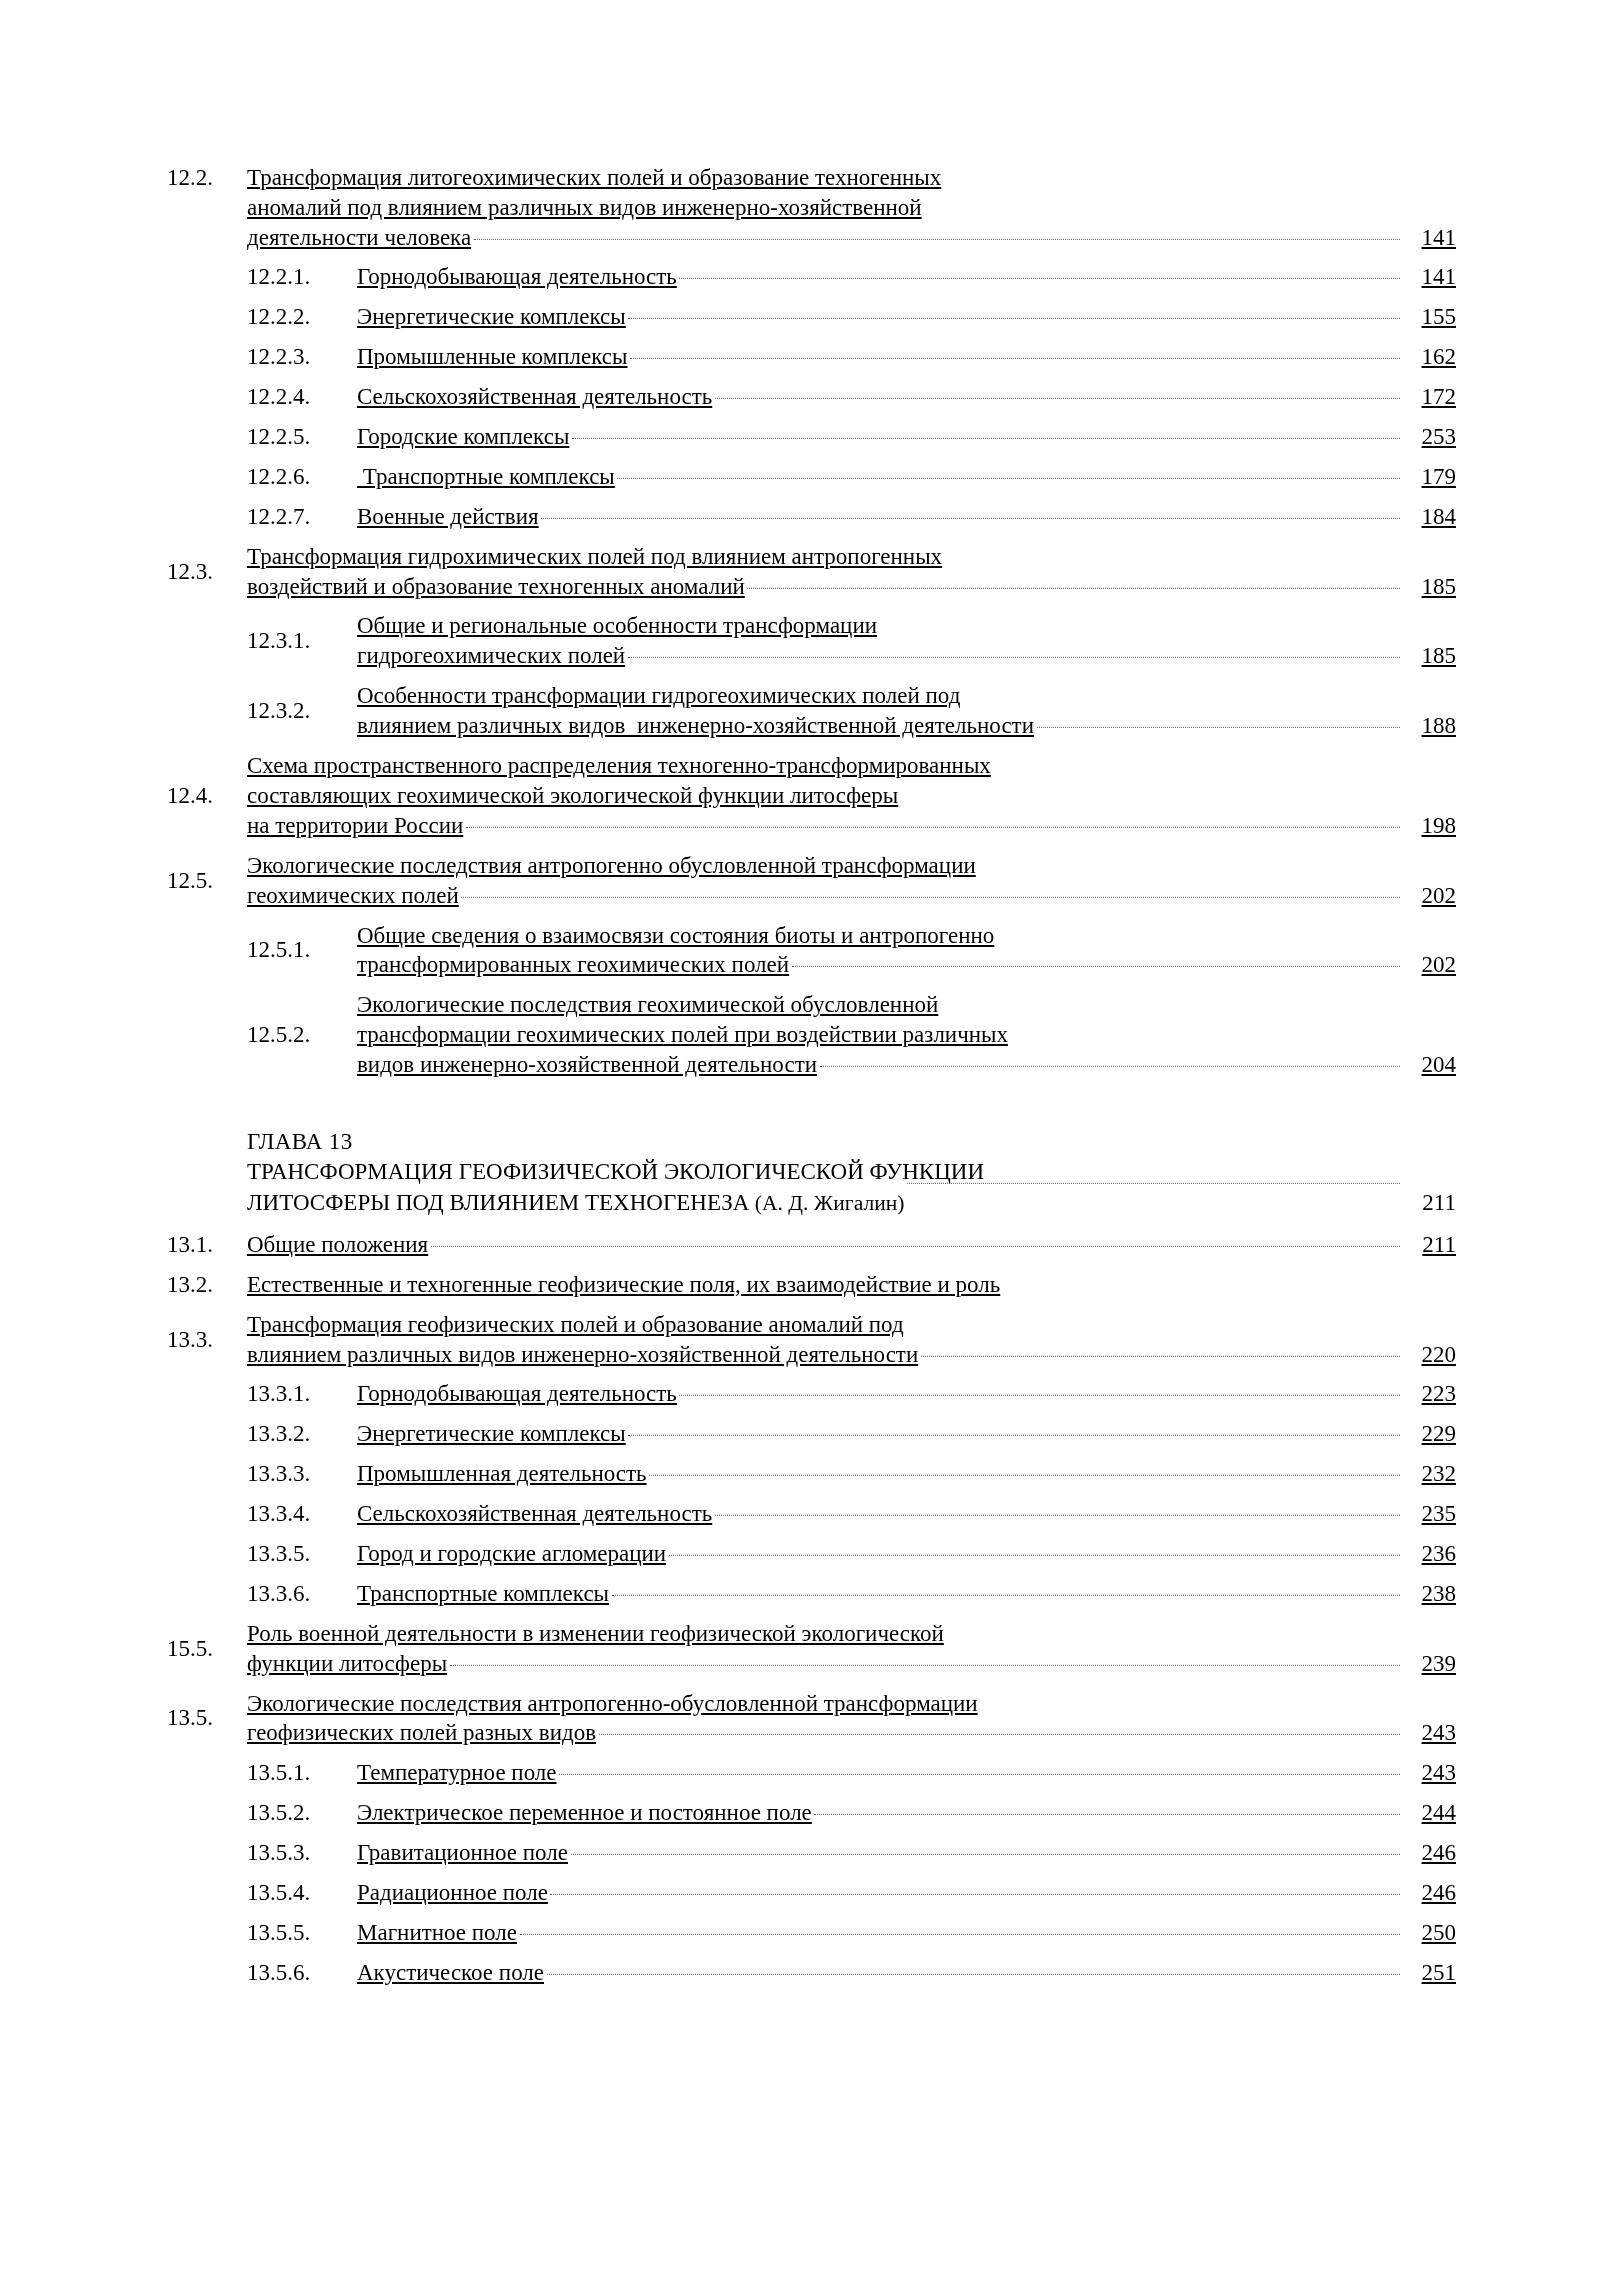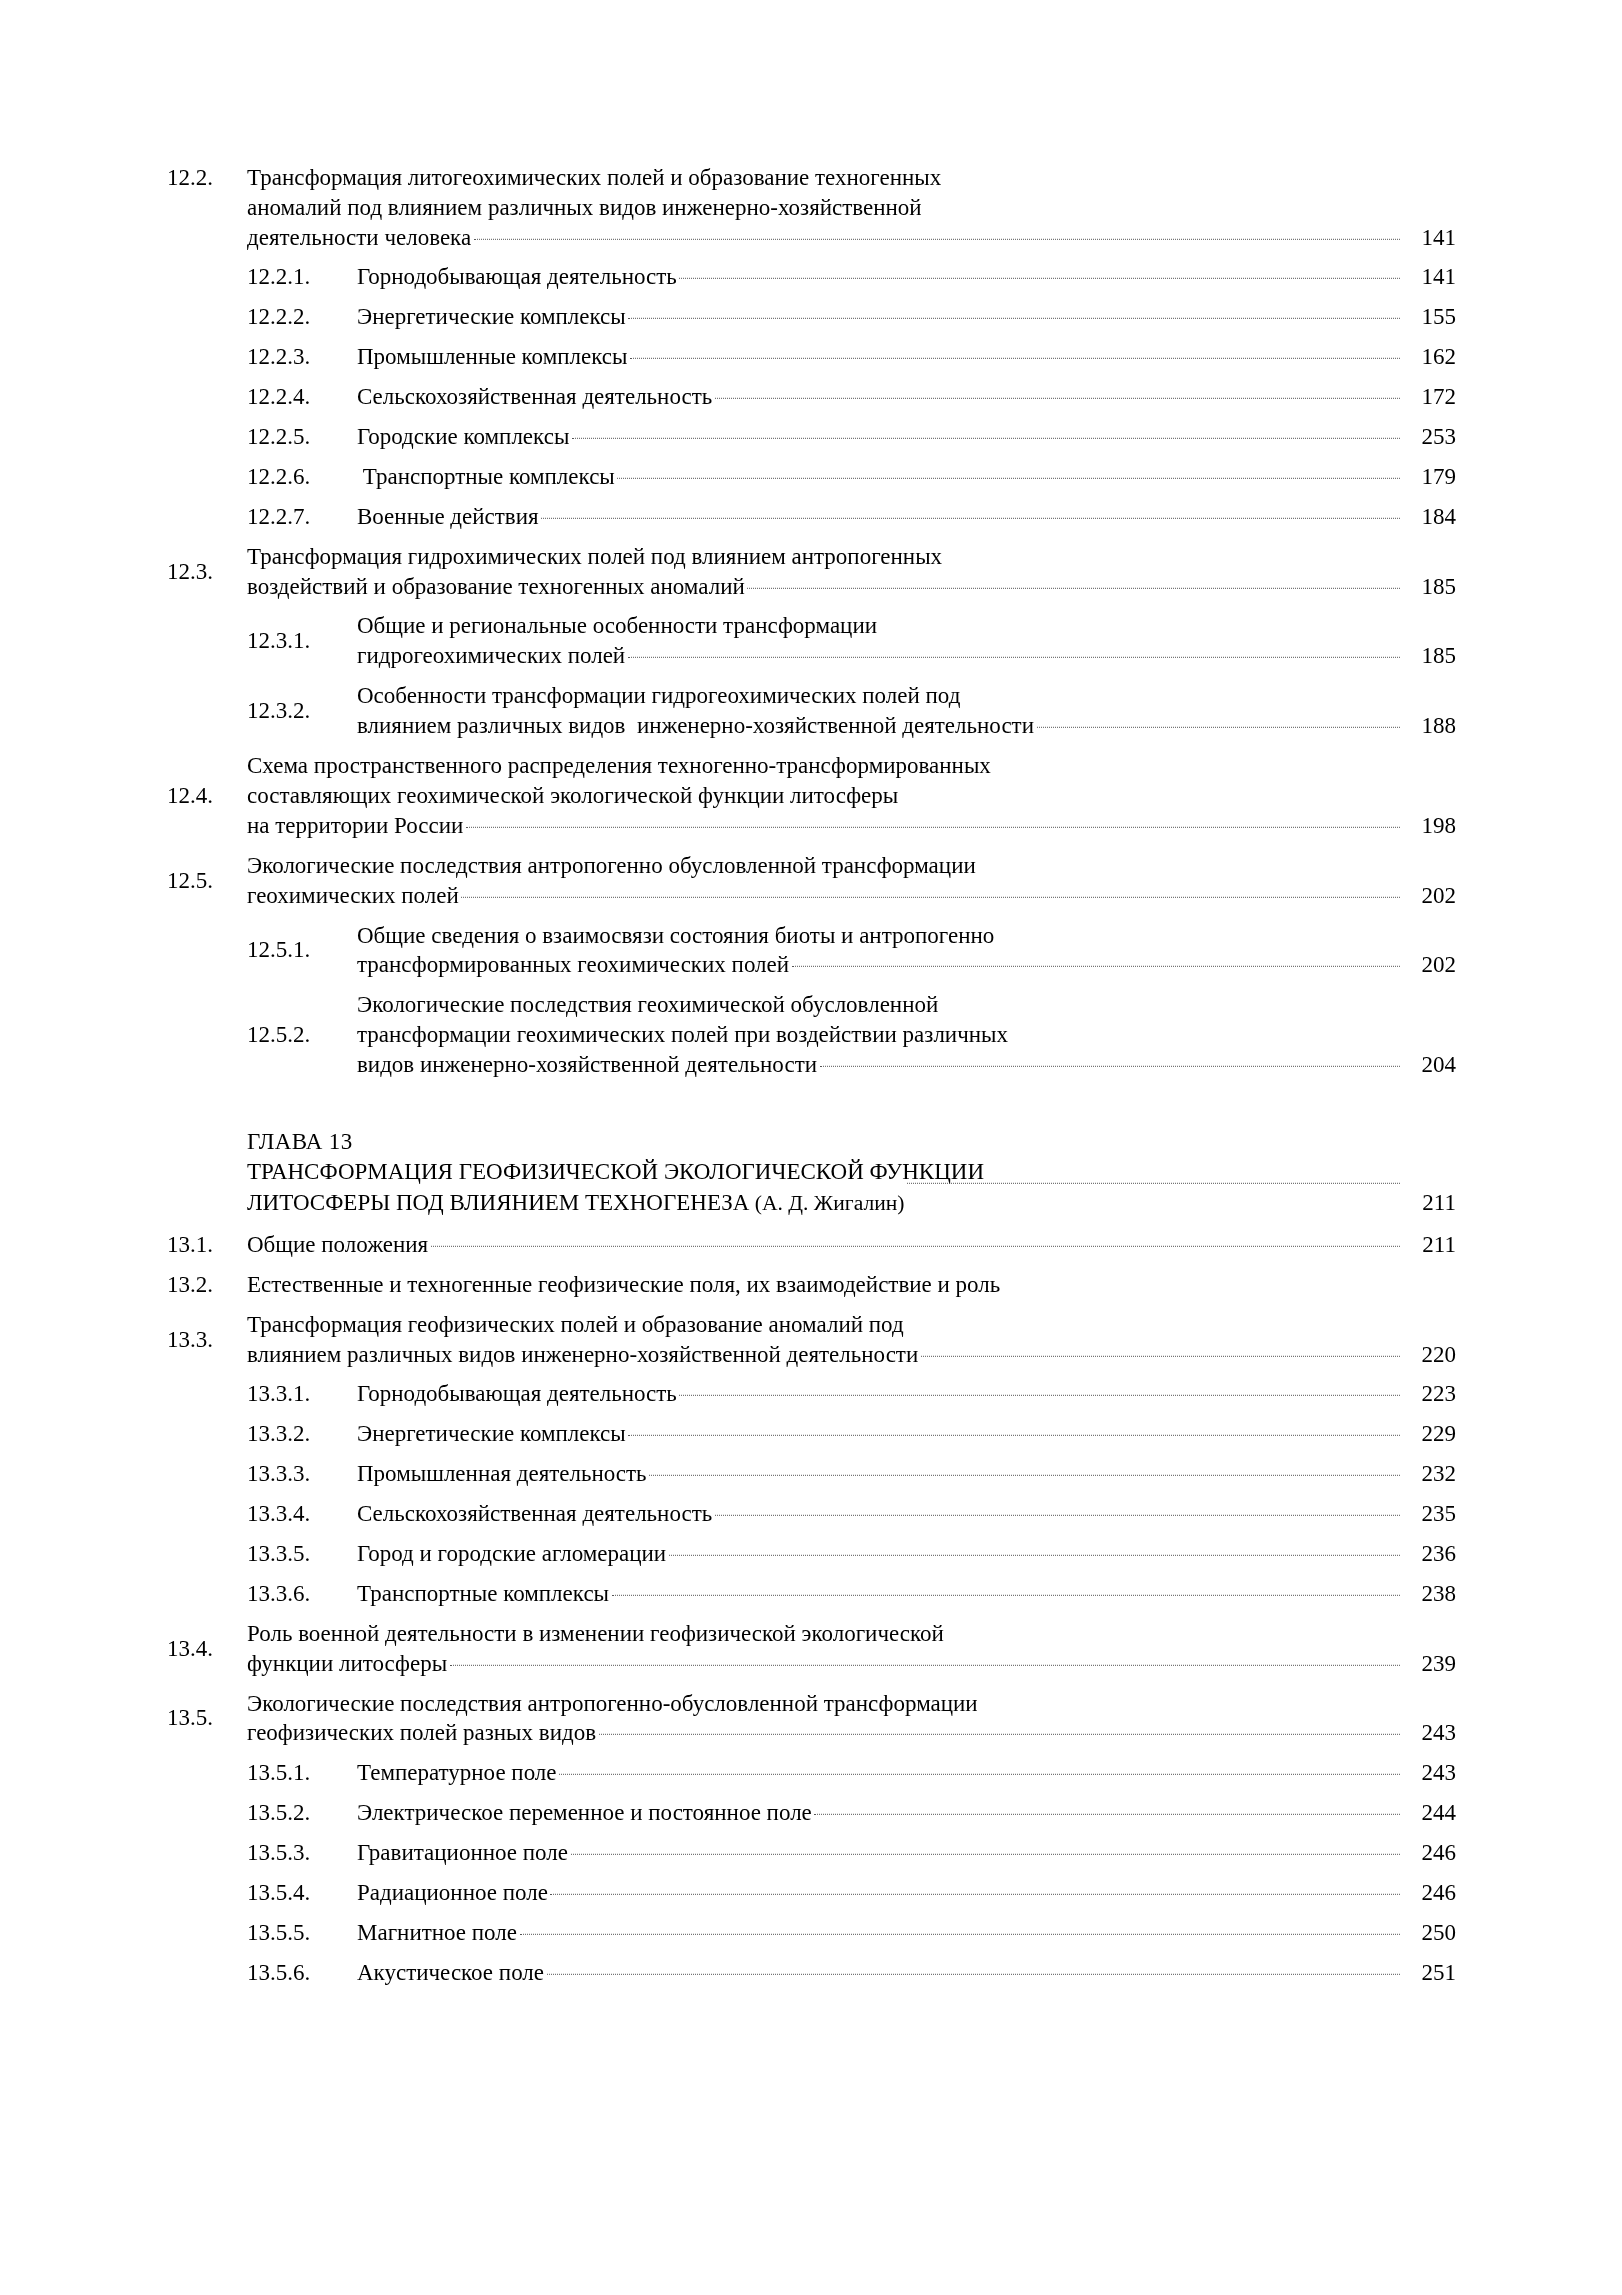--- a/index.html
+++ b/index.html
@@ -38,20 +38,21 @@
   }
   .num {
     flex: 0 0 auto;
     white-space: nowrap;
     text-align: left;
   }
   .body {
     flex: 1 1 auto;
     min-width: 0;
     position: relative;
+    text-decoration: underline;
   }
   .txt {
     display: block;
   }
   
   .lastline {
     display: flex;
     align-items: baseline;
   }
   .lastline .label {
@@ -377,21 +378,21 @@
         <span class="num">13.3.6.</span>
         <span class="body">
           <span class="lastline">
             <span class="label">Транспортные комплексы</span>
             <span class="leader"></span>
             <span class="pg">238</span>
           </span>
         </span>
       </div>
       <div class="entry hang lvl1">
-        <span class="num">13.4.</span>
+        <span class="num">15.5.</span>
         <span class="body">
           <span class="txt">Роль военной деятельности в изменении геофизической экологической</span>
           <span class="lastline">
             <span class="label">функции литосферы</span>
             <span class="leader"></span>
             <span class="pg">239</span>
           </span>
         </span>
       </div>
       <div class="entry hang lvl1">

